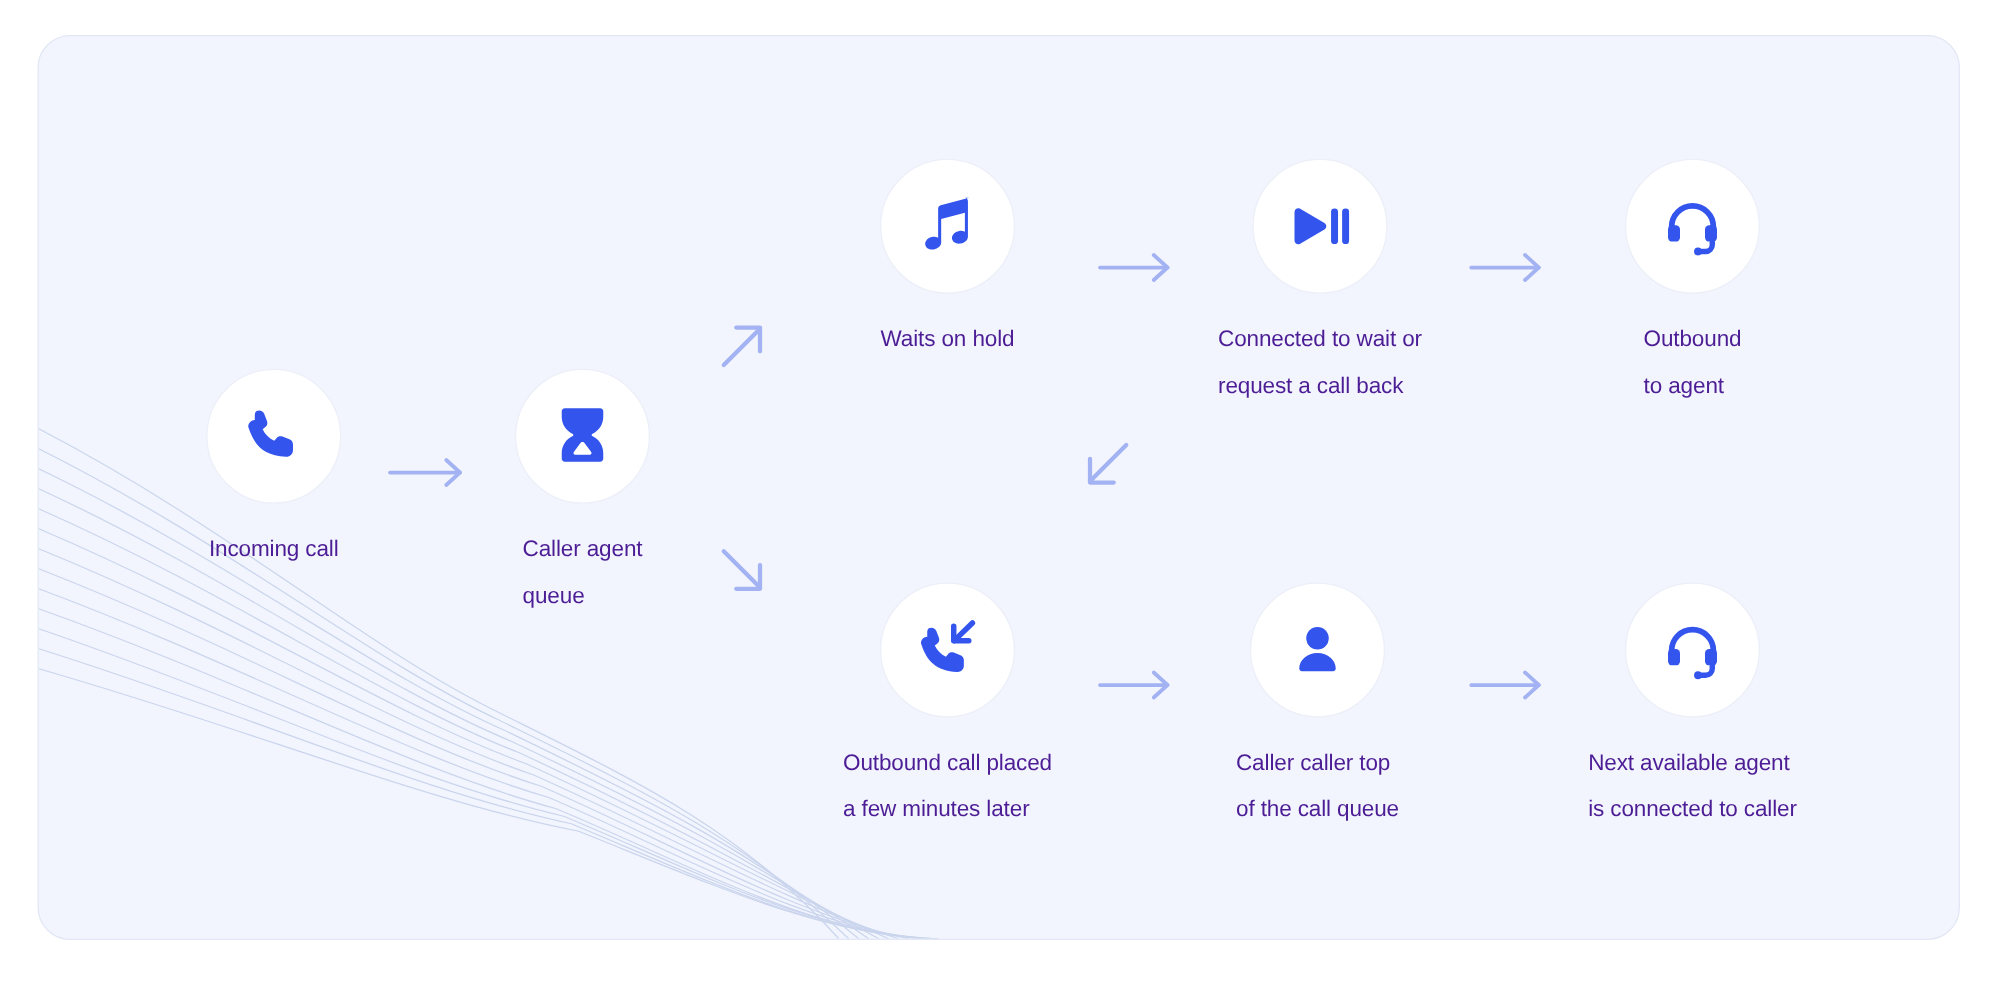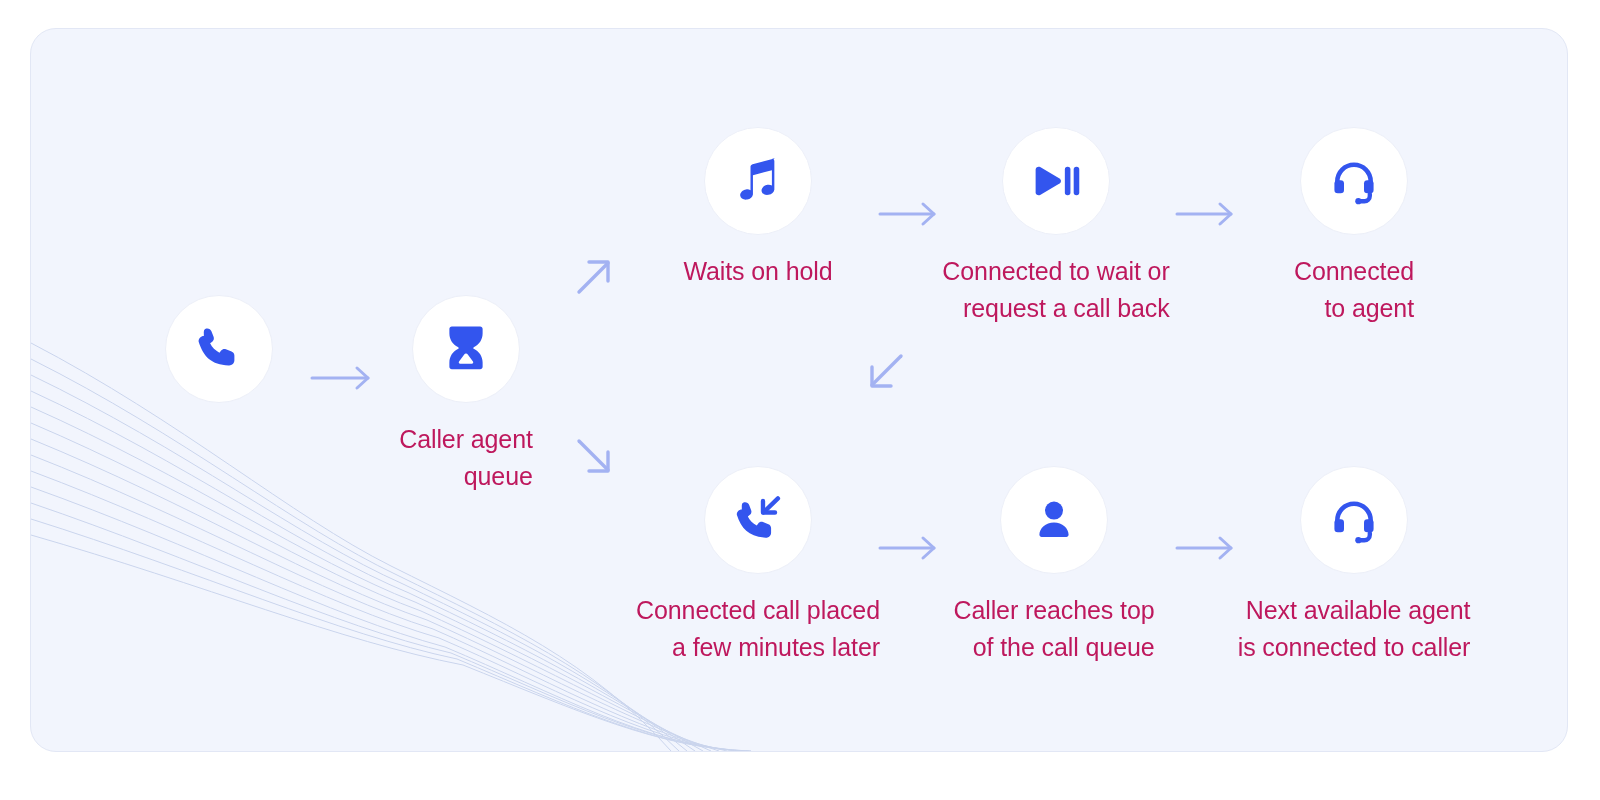--- a/index.html
+++ b/index.html
@@ -59,24 +59,24 @@
     background: #ffffff;
     border: 1px solid #eceff8;
     display: flex;
     align-items: center;
     justify-content: center;
     box-sizing: border-box;
   }
   .circle svg { display: block; }
   .node-label {
     margin-top: 18px;
-    font-size: 25px;
+    font-size: 18px;
     line-height: 37px;
-    color: #be185d;
-    text-align: right;
+    color: #4c1d95;
+    text-align: left;
     white-space: pre-line;
     letter-spacing: -0.1px;
   }
 
   
   .arrow {
     position: absolute;
     pointer-events: none;
   }
 </style>
@@ -106,20 +106,21 @@
     </svg>
 
     <div class="node" style="left:104px; top:266px; width:168px;">
       <div class="circle">
         <span>
           <svg width="52" height="52" viewBox="0 0 24 24" aria-hidden="true">
             <path fill="#3355ee" d="M6.6 2.5c.9 0 1.6.5 1.9 1.3l1 2.6c.3.8.1 1.7-.6 2.2l-1 .8c.9 1.9 2.4 3.4 4.3 4.3l.8-1c.5-.7 1.4-.9 2.2-.6l2.6 1c.8.3 1.3 1 1.3 1.9v2.2c0 1.4-1.2 2.5-2.6 2.4C8.4 19.1 4.9 15.6 2.6 8.6 2.5 7.2 3.6 6 5 6V4.9c0-1.3 0-2.4 1.6-2.4z"></path>
           </svg>
         </span>
       </div>
+      <div class="node-label">Incoming call</div>
     </div>
 
     <svg class="arrow" style="left:277px; top:332px;" width="70" height="34" viewBox="0 0 70 34">
       <g stroke="#a3b2f2" stroke-width="3" fill="none" stroke-linecap="round" stroke-linejoin="round">
         <line x1="4" y1="17" x2="60" y2="17"></line>
         <polyline points="49,7 60,17 49,27"></polyline>
       </g>
     </svg>
 
     <div class="node" style="left:351px; top:266px; width:168px;">
@@ -193,21 +194,21 @@
         <span>
           <svg width="50" height="50" viewBox="0 0 24 24" aria-hidden="true">
             <path fill="none" stroke="#3355ee" stroke-width="2.2" stroke-linecap="round" d="M4 14.4v-2.2a8 8 0 0 1 16 0v2.2"></path>
             <rect fill="#3355ee" x="2.6" y="11.6" width="4.6" height="6.3" rx="1.6"></rect>
             <rect fill="#3355ee" x="16.8" y="11.6" width="4.6" height="6.3" rx="1.6"></rect>
             <path fill="none" stroke="#3355ee" stroke-width="2.1" stroke-linecap="round" d="M19.6 18.2v.9a2.6 2.6 0 0 1-2.6 2.6h-2.1"></path>
             <circle fill="#3355ee" cx="14.1" cy="21.7" r="1.5"></circle>
           </svg>
         </span>
       </div>
-      <div class="node-label">Connected
+      <div class="node-label">Outbound
 to agent</div>
     </div>
 
     <svg class="arrow" style="left:818px; top:313px;" width="66" height="62" viewBox="0 0 66 62">
       <g stroke="#a3b2f2" stroke-width="3.4" fill="none" stroke-linecap="round" stroke-linejoin="round">
         <line x1="52" y1="14" x2="23" y2="43"></line>
         <polyline points="42,44 23,44 23,25"></polyline>
       </g>
     </svg>
 
@@ -216,41 +217,41 @@
         <span>
           <svg width="54" height="54" viewBox="0 0 26 26" aria-hidden="true">
             <path fill="#3355ee" d="M6.8 4.4c.9 0 1.6.5 1.9 1.3l1 2.6c.3.8.1 1.7-.6 2.2l-1 .8c.9 1.9 2.4 3.4 4.3 4.3l.8-1c.5-.7 1.4-.9 2.2-.6l2.6 1c.8.3 1.3 1 1.3 1.9v2.2c0 1.4-1.2 2.5-2.6 2.4C8.6 21 5.1 17.5 2.8 10.5c-.1-1.4 1-2.6 2.4-2.6V6.8c0-1.3 0-2.4 1.6-2.4z"></path>
             <g stroke="#3355ee" stroke-width="2.1" fill="none" stroke-linecap="round" stroke-linejoin="round">
               <line x1="22.6" y1="2.6" x2="15.6" y2="9.4"></line>
               <polyline points="21.2,9.4 15.4,9.4 15.4,3.8"></polyline>
             </g>
           </svg>
         </span>
       </div>
-      <div class="node-label">Connected call placed
+      <div class="node-label">Outbound call placed
 a few minutes later</div>
     </div>
 
     <svg class="arrow" style="left:845px; top:502px;" width="66" height="34" viewBox="0 0 66 34">
       <g stroke="#a3b2f2" stroke-width="3" fill="none" stroke-linecap="round" stroke-linejoin="round">
         <line x1="4" y1="17" x2="58" y2="17"></line>
         <polyline points="47,7 58,17 47,27"></polyline>
       </g>
     </svg>
 
     <div class="node" style="left:888px; top:437px; width:270px;">
       <div class="circle">
         <span>
           <svg width="48" height="48" viewBox="0 0 24 24" aria-hidden="true">
             <circle fill="#3355ee" cx="12" cy="7.3" r="4.5"></circle>
             <path fill="#3355ee" d="M12 13.2c-4.2 0-7.3 2.9-7.3 6.2 0 .6.5 1.1 1.1 1.1h12.4c.6 0 1.1-.5 1.1-1.1 0-3.3-3.1-6.2-7.3-6.2z"></path>
           </svg>
         </span>
       </div>
-      <div class="node-label">Caller reaches top
+      <div class="node-label">Caller caller top
 of the call queue</div>
     </div>
 
     <svg class="arrow" style="left:1142px; top:502px;" width="66" height="34" viewBox="0 0 66 34">
       <g stroke="#a3b2f2" stroke-width="3" fill="none" stroke-linecap="round" stroke-linejoin="round">
         <line x1="4" y1="17" x2="58" y2="17"></line>
         <polyline points="47,7 58,17 47,27"></polyline>
       </g>
     </svg>
 

